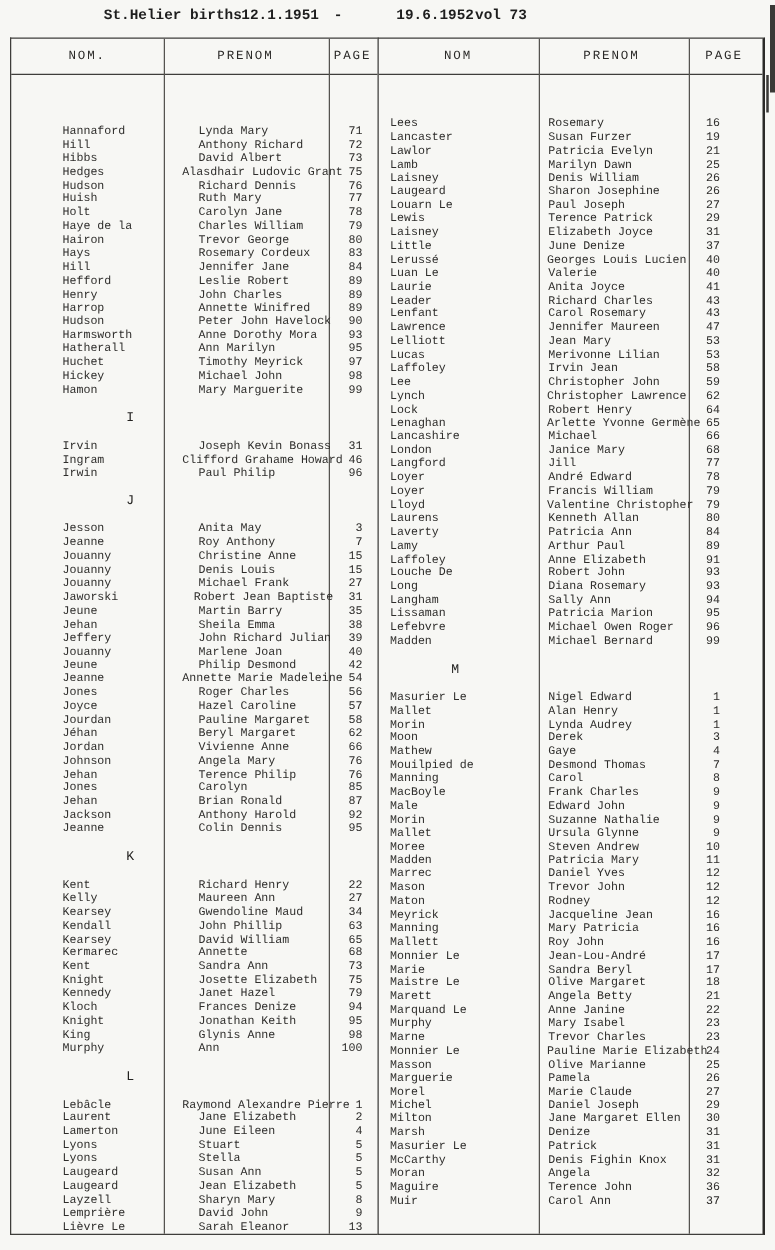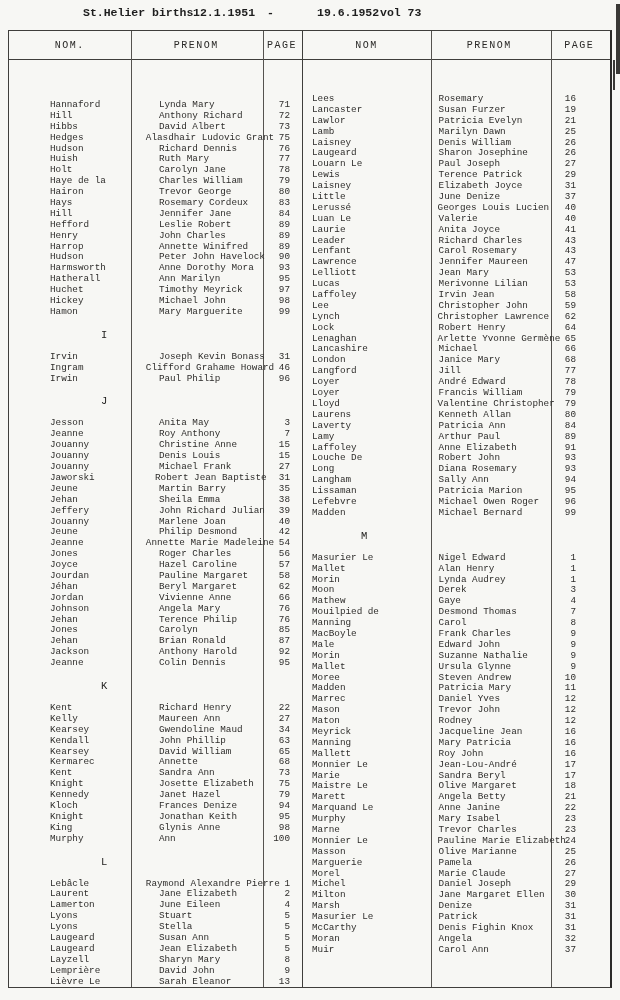--- a/index.html
+++ b/index.html
@@ -828,20 +828,25 @@
           <div class="cell nom">McCarthy</div>
           <div class="cell prenom">Denis Fighin Knox</div>
           <div class="cell page">31</div>
         </div>
         <div class="row">
           <div class="cell nom">Moran</div>
           <div class="cell prenom">Angela</div>
           <div class="cell page">32</div>
         </div>
         <div class="row">
+          <div class="cell nom">Maguire</div>
+          <div class="cell prenom">Terence John</div>
+          <div class="cell page">36</div>
+        </div>
+        <div class="row">
           <div class="cell nom">Muir</div>
           <div class="cell prenom">Carol Ann</div>
           <div class="cell page">37</div>
         </div>
       </div>
   </div>
 
 </div>
 
 <div class="artifact art-corner"></div>

